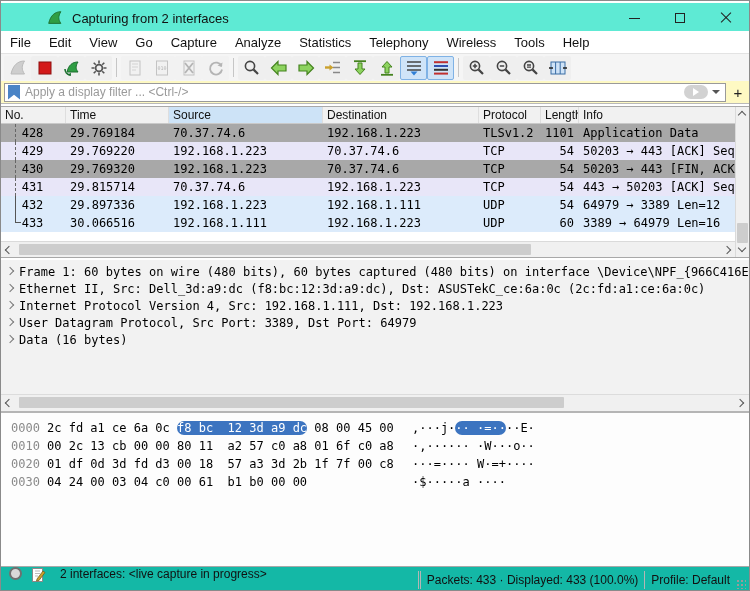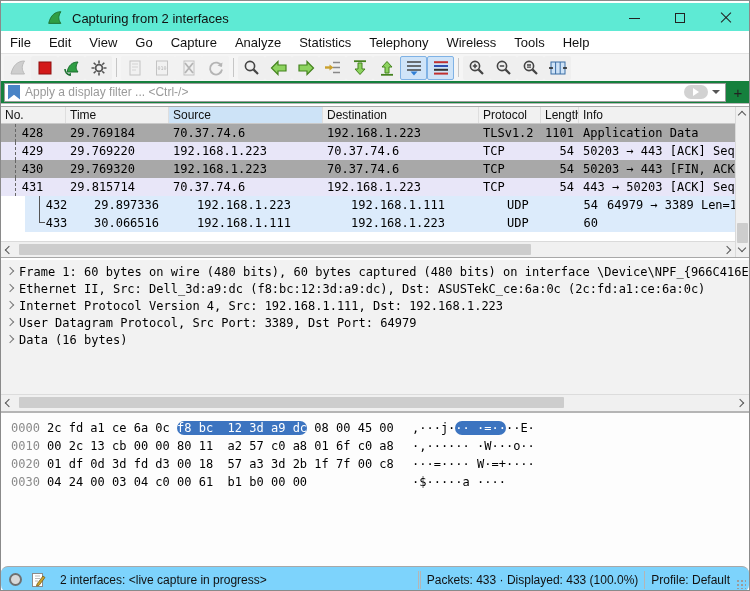--- a/index.html
+++ b/index.html
@@ -30,21 +30,21 @@
   .toolbar{ position:absolute; left:0; top:52px; width:100%; height:28px; background:#f5f5f5;
             border-top:1px solid #e3e3e3; display:flex; align-items:center; padding-left:3px; }
   .tb-btn{ width:27px; height:24px; display:flex; align-items:center; justify-content:center;
            border:1px solid transparent; border-radius:2px; }
   .tb-btn.on{ background:#cfe4f8; border-color:#7fb2e5; }
   .tb-btn.disabled{ opacity:.45; filter:grayscale(1); }
   .tb-sep{ width:1px; height:19px; background:#c6c6c6; margin:0 4px; }
   .tb-btn svg{ display:block; }
 
   
-  .filterbar{ position:absolute; left:0; top:80px; width:100%; height:23px; background:#15803d;
+  .filterbar{ position:absolute; left:0; top:80px; width:100%; height:23px; background:#fef9c3;
               display:flex; align-items:center; padding:0 3px; border-bottom:1px solid #b9b9b9; }
   .filter-box{ flex:1; height:19px; background:#fff; border:1px solid #9a9a9a;
                display:flex; align-items:center; }
   .bookmark{ width:12px; height:15px; margin:0 5px 0 3px; background:#4a84c6;
              clip-path:polygon(0 0,100% 0,100% 100%,50% 68%,0 100%); }
   .filter-input{ flex:1; border:none; outline:none; font-size:12px; color:#333;
                  font-family:"Liberation Sans",sans-serif; background:transparent; height:15px; }
   .filter-input::placeholder{ color:#9a9a9a; }
   .apply-btn{ width:24px; height:14px; background:#d2d2d2; border-radius:7px; margin-right:4px;
               display:flex; align-items:center; justify-content:center; }
@@ -60,21 +60,21 @@
   .pl-grid{ display:grid; grid-template-columns:65px 103px 154px 156px 62px 38px 1fr; }
   .pl-header{ height:17px; background:#f1f1f1; border-bottom:1px solid #c9c9c9; font-size:12px; color:#111;
               width:736px; }
   .pl-header .hcell{ padding:1px 0 0 4px; border-right:1px solid #dedede; overflow:hidden; white-space:nowrap; }
   .pl-header .hcell.sel{ background:#cde3f7; }
   .pl-rows{ width:736px; }
   .pl-row{ position:relative; height:18px; font:12px/18px "DejaVu Sans Mono",monospace; color:#000;
            overflow:hidden; }
   .pl-row.c-gray{ background:#a8a8a8; }
   .pl-row.c-lavender{ background:#e8e6f8; }
-  .pl-row.c-blue{ background:#dcebfb;margin-left:24px; }
+  .pl-row.c-blue{ background:#dcebfb; }
   .cell{ overflow:hidden; white-space:pre; padding-left:4px; }
   .cell.num{ text-align:center; padding-right:6px; }
   .cell.len{ text-align:right; padding-right:5px; }
   .mark{ position:absolute; top:0; left:14px; height:100%; width:6px; }
   .mark.dashed{ border-left:1px dashed #666; }
   .mark.line{ border-left:1px solid #555; }
   .mark.corner{ height:50%; border-left:1px solid #555; border-bottom:1px solid #555; }
 
   
   .vscroll{ position:absolute; right:0; top:0; width:14px; height:100%; background:#f0f0f0;
@@ -100,22 +100,22 @@
   
   .hexpane{ position:absolute; left:0; top:410px; width:100%; height:155px; background:#fdfdfd;
             border-top:2px solid #b5b5b5; padding-top:6px; }
   .hexrow{ height:18px; font:12px/18px "DejaVu Sans Mono",monospace; white-space:pre; display:flex; }
   .hexrow .off{ color:#8a8a8a; padding-left:10px; width:46px; flex:0 0 46px; }
   .hexrow .hx{ color:#000; width:365px; flex:0 0 365px; }
   .hexrow .asc{ color:#000; }
   .hl{ background:#3c74c0; color:#fff;border-radius:7px; }
 
   
-  .statusbar{ position:absolute; left:0; top:565px; width:100%; height:26px; background:#7dd3fc;
-              border-top:1px solid #a8a8a8; display:flex; align-items:center; font-size:12px; color:#111;border-radius:7px; }
+  .statusbar{ position:absolute; left:0; top:565px; width:100%; height:26px; background:#14b8a6;
+              border-top:1px solid #a8a8a8; display:flex; align-items:flex-start; font-size:12px; color:#111; }
   .sb-icon{ margin-left:8px; display:flex; align-items:center; }
   .expert-dot{ width:13px; height:13px; border-radius:50%; border:2px solid #707070; background:#d9d9d9; }
   .sb-text-left{ margin-left:14px; }
   .sb-right{ margin-left:auto; display:flex; align-items:center; height:100%; }
   .sb-sep{ width:1px; height:18px; background:#b5b5b5; margin:0 6px; }
   .sb-sep.dbl{ box-shadow:2px 0 0 #b5b5b5; margin-right:8px; }
   .grip{ width:10px; height:10px; margin:8px 3px 0 6px;
          background:radial-gradient(circle,#9a9a9a 1px,transparent 1.2px);
          background-size:4px 4px; }
 </style>
@@ -403,20 +403,21 @@
           <div class="cell">64979 → 3389 Len=12</div>
           <span class="mark line"></span>
         </div>
         <div class="pl-row pl-grid c-blue">
           <div class="cell num">433</div>
           <div class="cell">30.066516</div>
           <div class="cell">192.168.1.111</div>
           <div class="cell">192.168.1.223</div>
           <div class="cell">UDP</div>
           <div class="cell len">60</div>
+          <div class="cell">3389 → 64979 Len=16</div>
           <span class="mark corner"></span>
         </div>
       </div>
 
     <div class="hscroll">
       <span class="chev left" style="left:5px;top:5px;"></span>
       <span class="sb-thumb" style="left:18px;top:2px;height:11px;width:512px;"></span>
       <span class="chev right" style="right:7px;top:5px;"></span>
     </div>
     <div class="vscroll">

